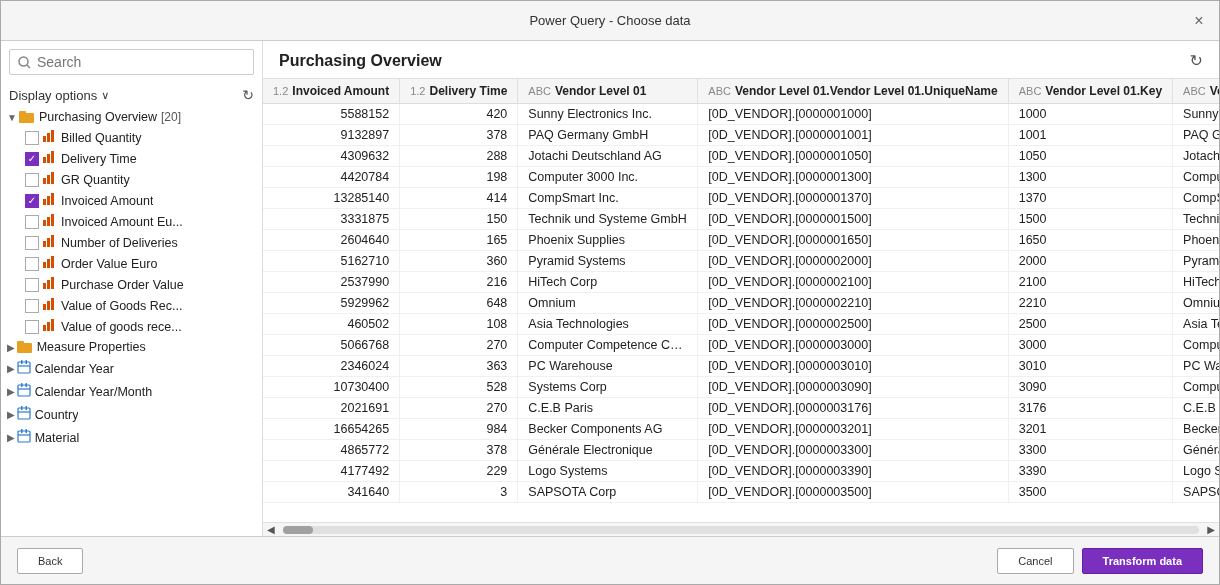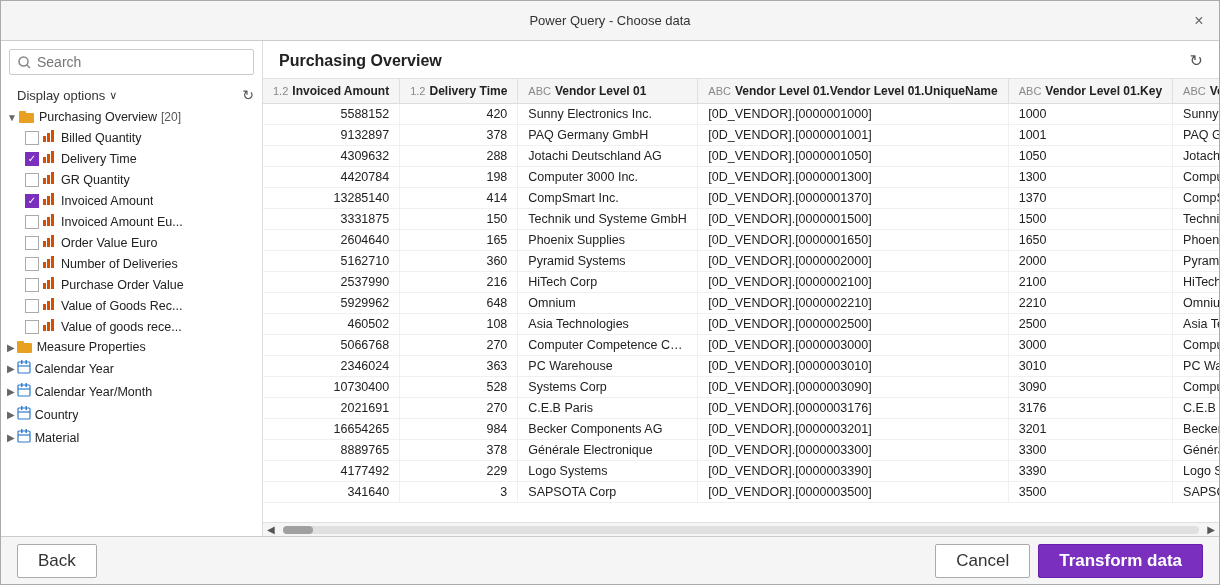--- a/index.html
+++ b/index.html
@@ -67,21 +67,20 @@
       background: transparent;
     }
 
     .display-options {
       display: flex;
       align-items: center;
       justify-content: space-between;
       padding: 4px 8px;
       font-size: 12px;
       color: #333;
-      margin-left: 8px;
     }
     .display-options-left { display: flex; align-items: center; gap: 4px; cursor: pointer; }
     .refresh-icon { cursor: pointer; color: #555; font-size: 14px; }
 
     .tree-container {
       flex: 1;
       overflow-y: auto;
       overflow-x: hidden;
     }
 
@@ -205,21 +204,21 @@
       display: flex;
       align-items: center;
       justify-content: space-between;
       padding: 0 16px;
     }
     .footer-left { }
     .footer-right { display: flex; gap: 8px; }
 
     .btn {
       padding: 6px 20px;
-      font-size: 17px;
+      font-size: 11px;
       cursor: pointer;
       border-radius: 2px;
       text-align: right;
     }
     .btn-back {
       background: #fff;
       border: 1px solid #aaa;
       color: #333;
     }
     .btn-cancel {
@@ -349,33 +348,33 @@
           <div class="tree-item">
     <span style="display:inline-block;width:18px;"></span>
     <span class="checkbox "></span>
     <span style="margin-right:4px;">
       <svg width="14" height="12" viewBox="0 0 14 12">
                 <rect x="0" y="6" width="3" height="6" fill="#d64f00"></rect>
                 <rect x="4" y="3" width="3" height="9" fill="#d64f00"></rect>
                 <rect x="8" y="0" width="3" height="12" fill="#d64f00"></rect>
               </svg>
     </span>
+    <span class="label">Number of Deliveries</span>
+  </div>
+          <div class="tree-item">
+    <span style="display:inline-block;width:18px;"></span>
+    <span class="checkbox "></span>
+    <span style="margin-right:4px;">
+      <svg width="14" height="12" viewBox="0 0 14 12">
+                <rect x="0" y="6" width="3" height="6" fill="#d64f00"></rect>
+                <rect x="4" y="3" width="3" height="9" fill="#d64f00"></rect>
+                <rect x="8" y="0" width="3" height="12" fill="#d64f00"></rect>
+              </svg>
+    </span>
     <span class="label">Order Value Euro</span>
-  </div>
-          <div class="tree-item">
-    <span style="display:inline-block;width:18px;"></span>
-    <span class="checkbox "></span>
-    <span style="margin-right:4px;">
-      <svg width="14" height="12" viewBox="0 0 14 12">
-                <rect x="0" y="6" width="3" height="6" fill="#d64f00"></rect>
-                <rect x="4" y="3" width="3" height="9" fill="#d64f00"></rect>
-                <rect x="8" y="0" width="3" height="12" fill="#d64f00"></rect>
-              </svg>
-    </span>
-    <span class="label">Number of Deliveries</span>
   </div>
           <div class="tree-item">
     <span style="display:inline-block;width:18px;"></span>
     <span class="checkbox "></span>
     <span style="margin-right:4px;">
       <svg width="14" height="12" viewBox="0 0 14 12">
                 <rect x="0" y="6" width="3" height="6" fill="#d64f00"></rect>
                 <rect x="4" y="3" width="3" height="9" fill="#d64f00"></rect>
                 <rect x="8" y="0" width="3" height="12" fill="#d64f00"></rect>
               </svg>
@@ -613,21 +612,21 @@
   </tr>
             <tr>
     <td class="num">16654265</td>
     <td class="num">984</td>
     <td>Becker Components AG</td>
     <td>[0D_VENDOR].[0000003201]</td>
     <td>3201</td>
     <td>Becker Con...</td>
   </tr>
             <tr>
-    <td class="num">8889765</td>
+    <td class="num">4865772</td>
     <td class="num">378</td>
     <td>Générale Electronique</td>
     <td>[0D_VENDOR].[0000003300]</td>
     <td>3300</td>
     <td>Générale E...</td>
   </tr>
             <tr>
     <td class="num">4177492</td>
     <td class="num">229</td>
     <td>Logo Systems</td>

